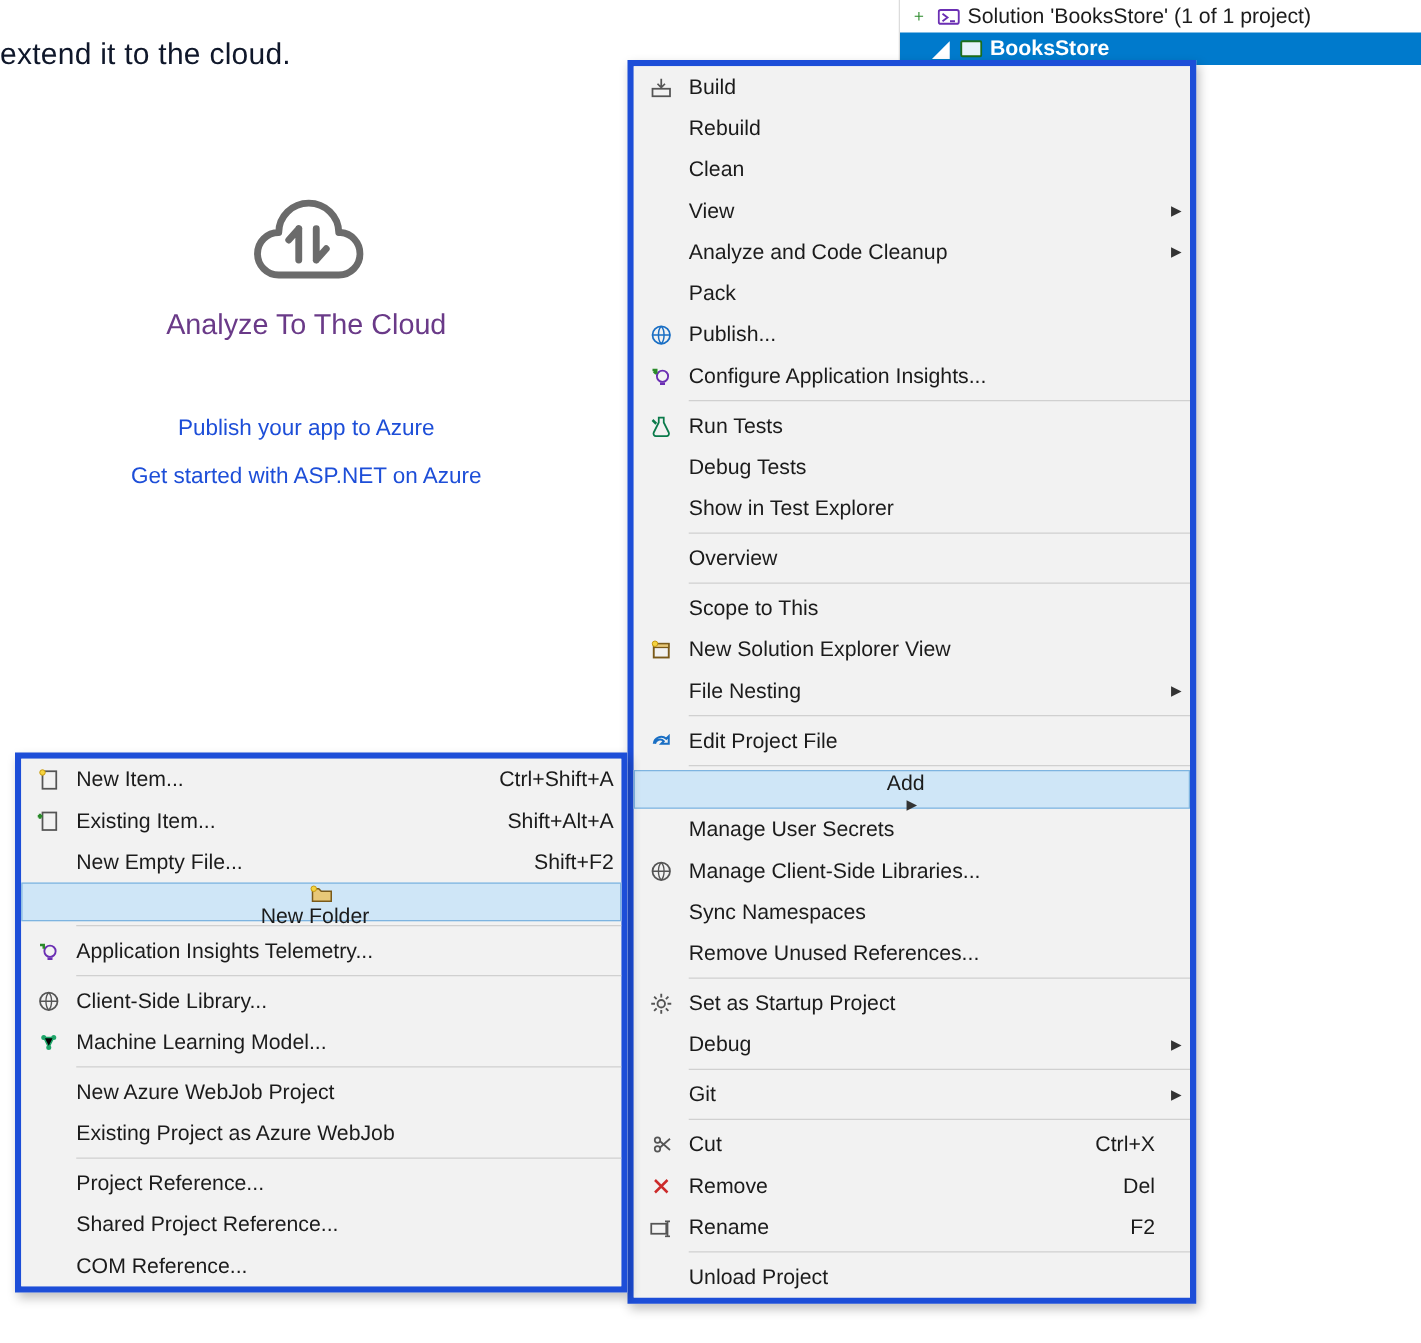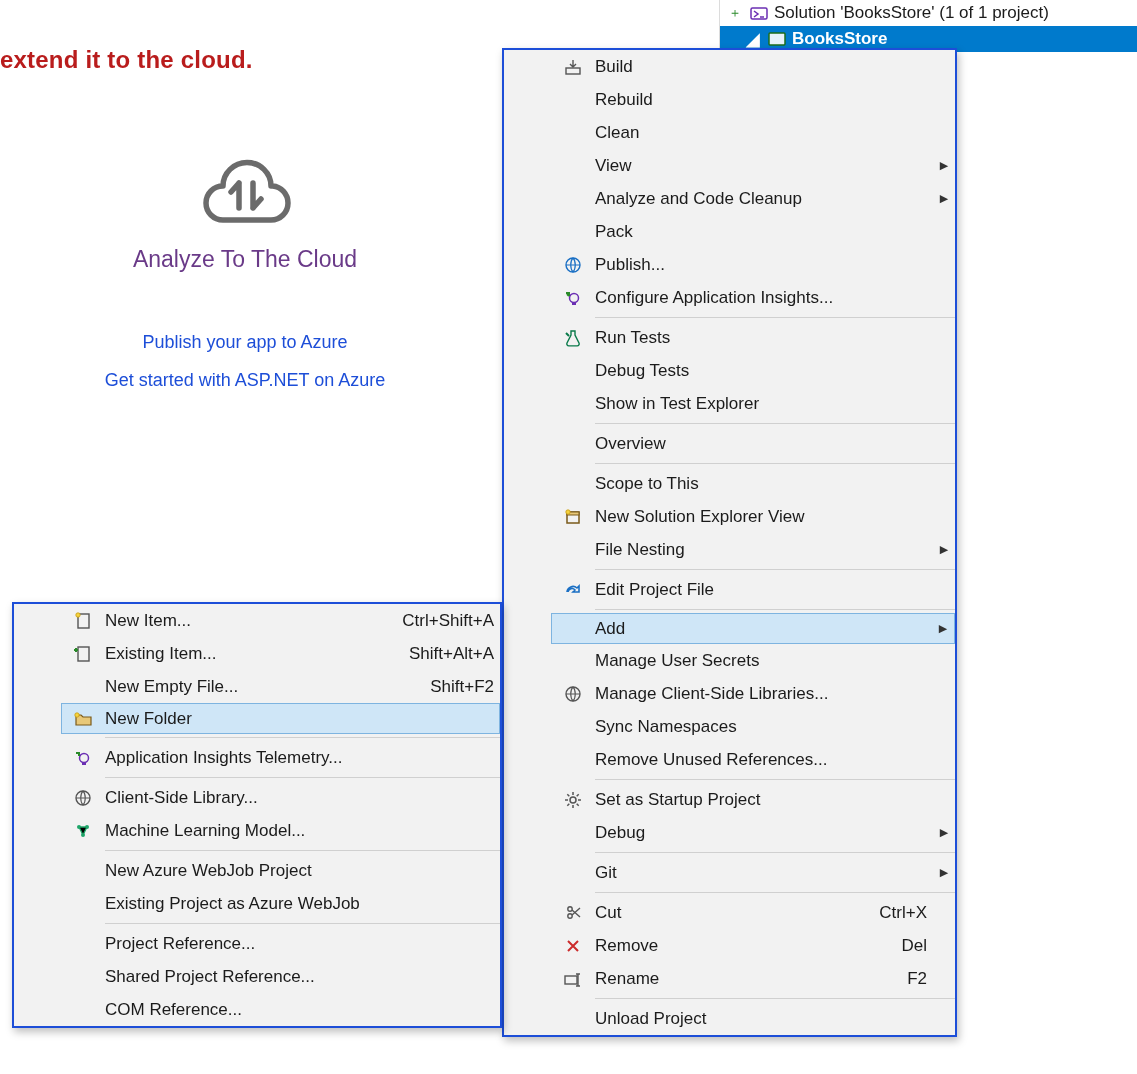--- a/index.html
+++ b/index.html
@@ -10,25 +10,24 @@
     font-size: 17px;
     background: #ffffff;
     overflow: hidden;
     color: #1b1b1b;
   }
 
   
   .bg-text {
     position: absolute;
     left: 0; top: 30px;
-    color: #b91c1c;
+    color: #0f172a;
     font-size: 24px;
-    font-weight: 700;
+    font-weight: 400;
     letter-spacing: 0.2px;
-    margin-top: 16px;
   }
 
   .cloud-block {
     position: absolute;
     left: 85px; top: 150px;
     width: 320px;
     text-align: center;
   }
   .cloud-icon {
     display: block;
@@ -69,23 +68,22 @@
     color: #fff;
     font-weight: 600;
   }
   .sol-icon { width: 18px; display:inline-flex; justify-content:center; }
   .sol-below { padding-left: 68px; color:#000; }
 
   
   .menu {
     position: absolute;
     background: #f2f2f2;
-    border: 2px solid #1d4ed8;
+    border: 5px solid #1d4ed8;
     box-shadow: 2px 4px 8px rgba(0,0,0,0.25);
-    padding-left: 47px;
   }
   .menu-inner {
     background: #f2f2f2;
   }
   .menu-item {
     display: flex;
     align-items: center;
     height: 33px;
     font-size: 17px;
     color: #1b1b1b;
@@ -117,20 +115,21 @@
   }
   .menu-sep {
     height: 1px;
     background: #d0d0d0;
     margin: 3px 0 3px 44px;
   }
   .menu-item.highlight {
     background: #cfe6f7;
     border: 1px solid #7eb4e0;
     height: 31px;
+    flex-direction: column;
   }
   .menu-item.highlight .icon-col { width:43px; }
 
   
   .main-menu {
     left: 502px; top: 48px;
     width: 455px;
   }
   .main-menu .sc-col { width: 92px; }
 

